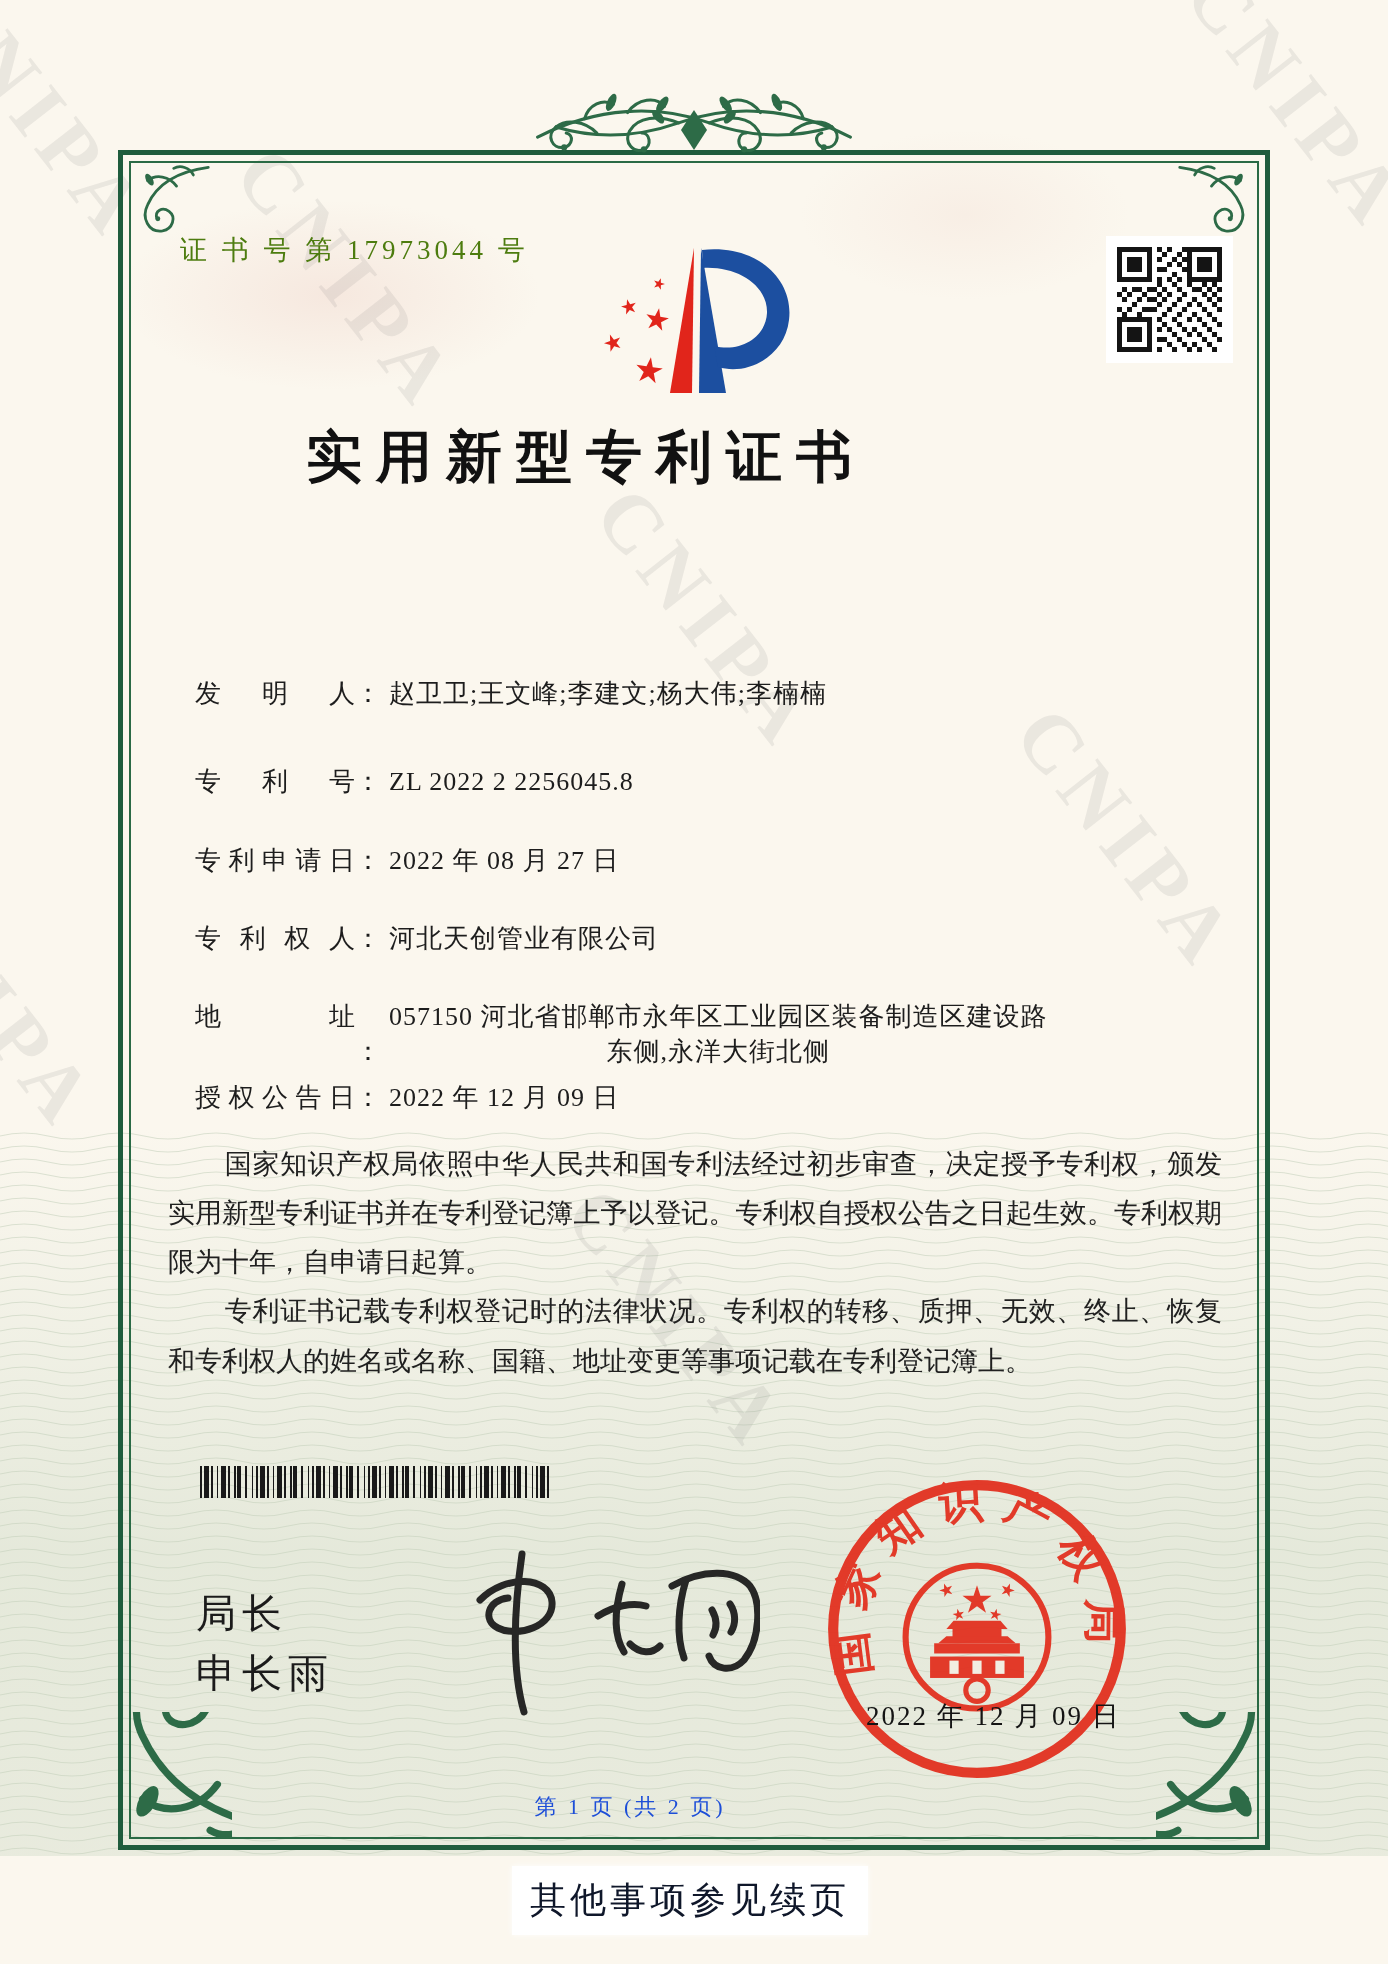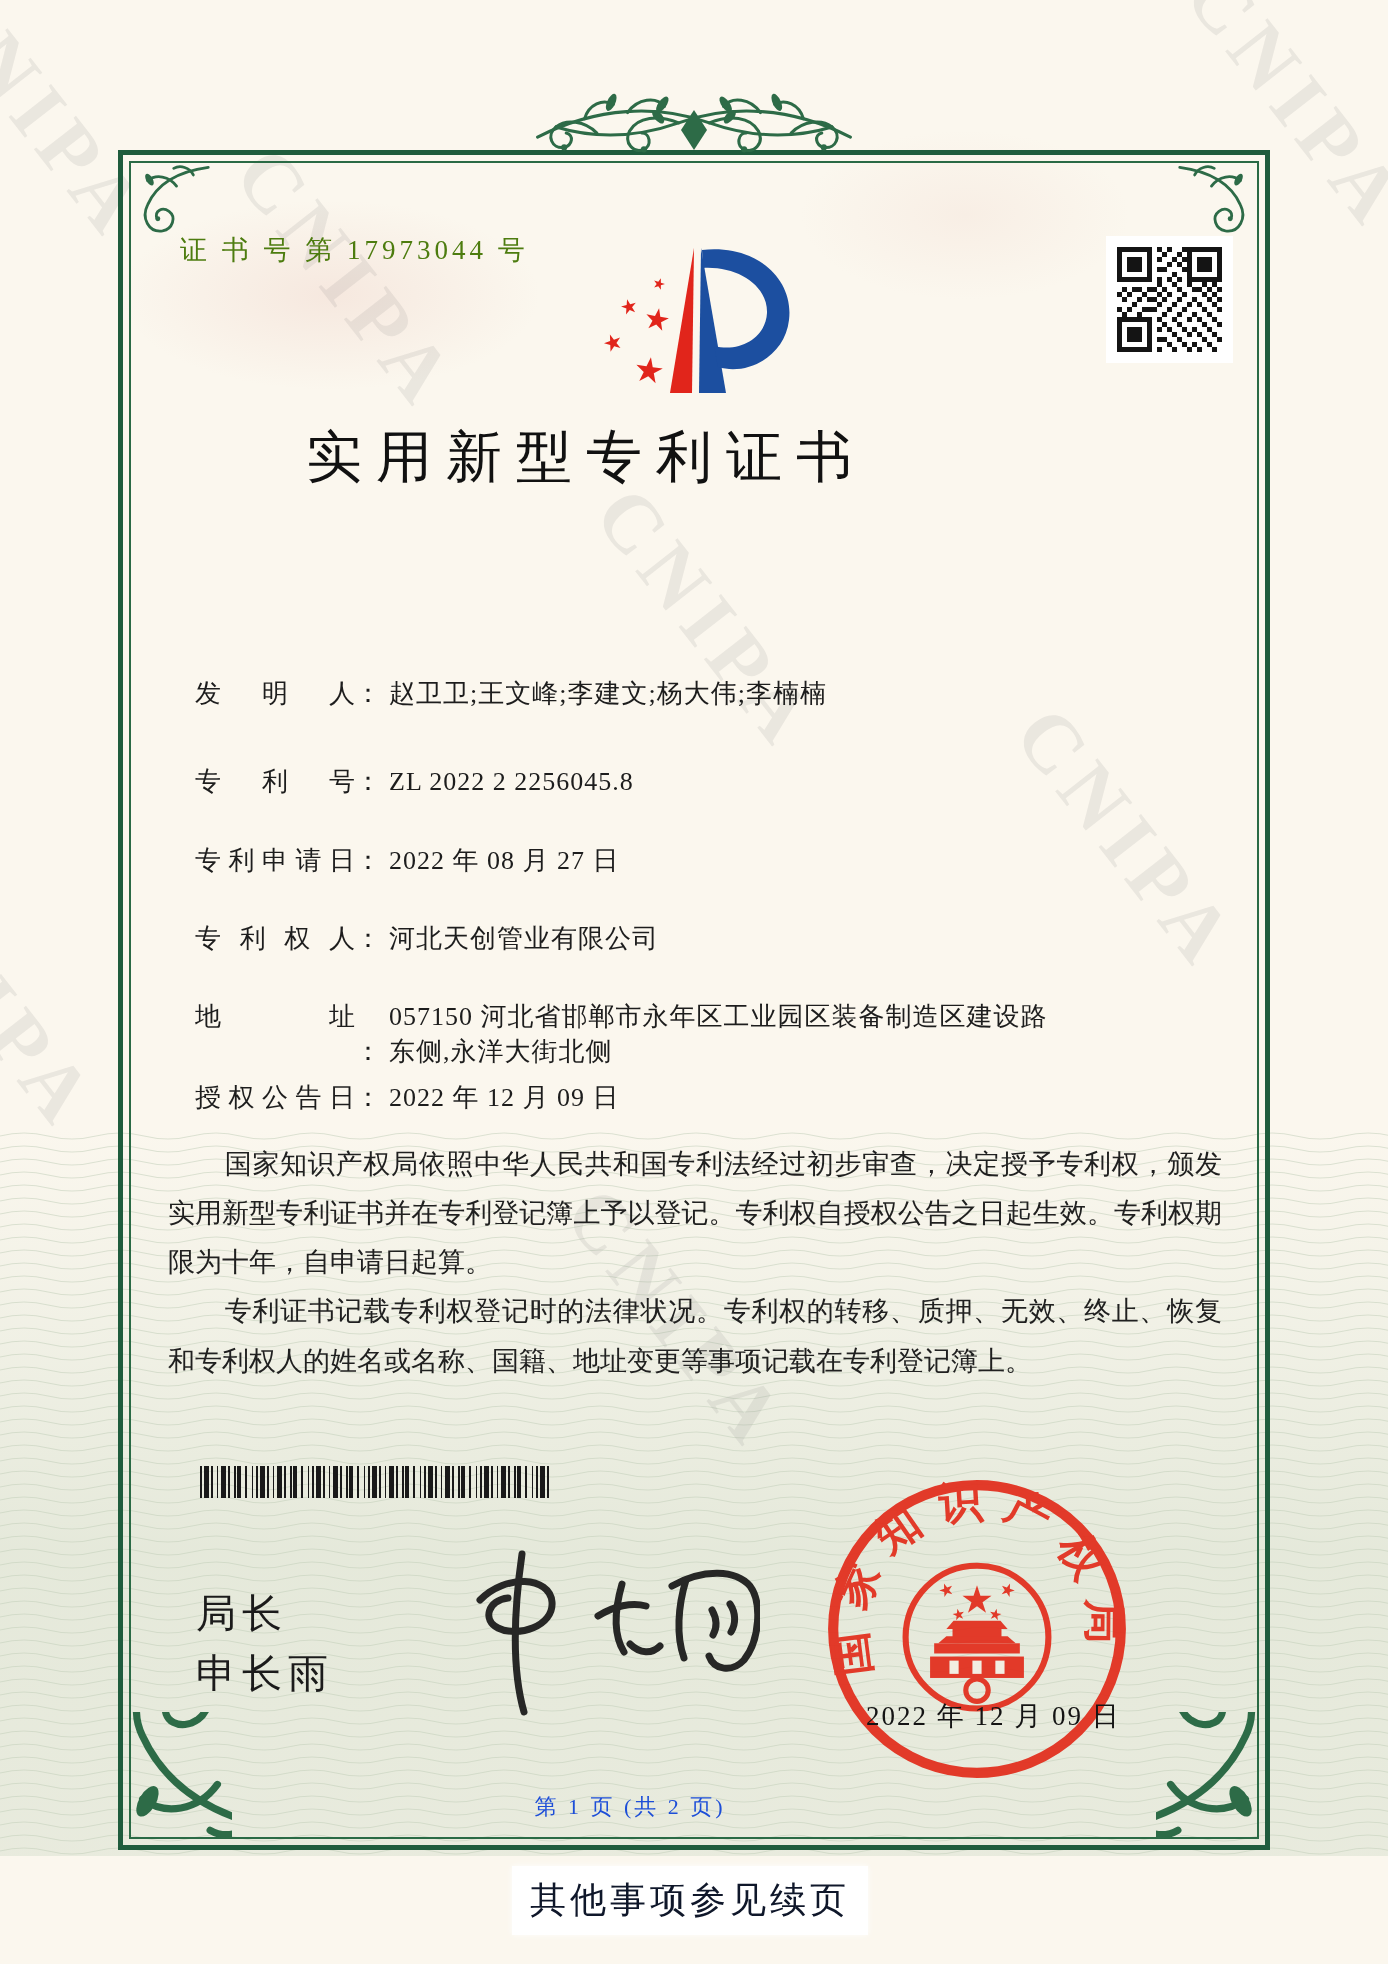--- a/index.html
+++ b/index.html
@@ -62,31 +62,31 @@
   }
   .logo{left:580px;top:216px;z-index:5;}
   .qr{
     left:1108px;top:238px;width:123px;height:123px;
     background:#ffffff;z-index:5;box-shadow:0 0 0 2px #fff;
   }
   .qr-data rect{width:5px;height:5px;fill:#141414;}
 
   .title{
     left:0;top:420px;width:1172px;text-align:center;
-    font-size:56px;font-weight:normal;letter-spacing:14px;color:#111;
+    font-size:56px;font-weight:bold;letter-spacing:14px;color:#111;
   }
 
   .field{left:195px;font-size:26px;color:#1d1d1d;white-space:nowrap;}
   .flabel{
     display:inline-block;width:160px;vertical-align:top;
     text-align:justify;text-align-last:justify;
   }
   .fcolon{display:inline-block;width:30px;}
   .fvalue{display:inline-block;margin-left:4px;letter-spacing:1px;}
-  .fvalue .line2{display:block;}
+  .fvalue .line2{display:block;text-align:center;}
 
   .paras{
     left:168px;top:1140px;width:1054px;z-index:5;
     font-size:27px;line-height:1.82;color:#202020;text-align:justify;
   }
   .paras p{margin:0;text-indent:2.1em;}
 
   .barcode{
     left:200px;top:1466px;width:352px;height:32px;z-index:5;
     background:repeating-linear-gradient(90deg,

